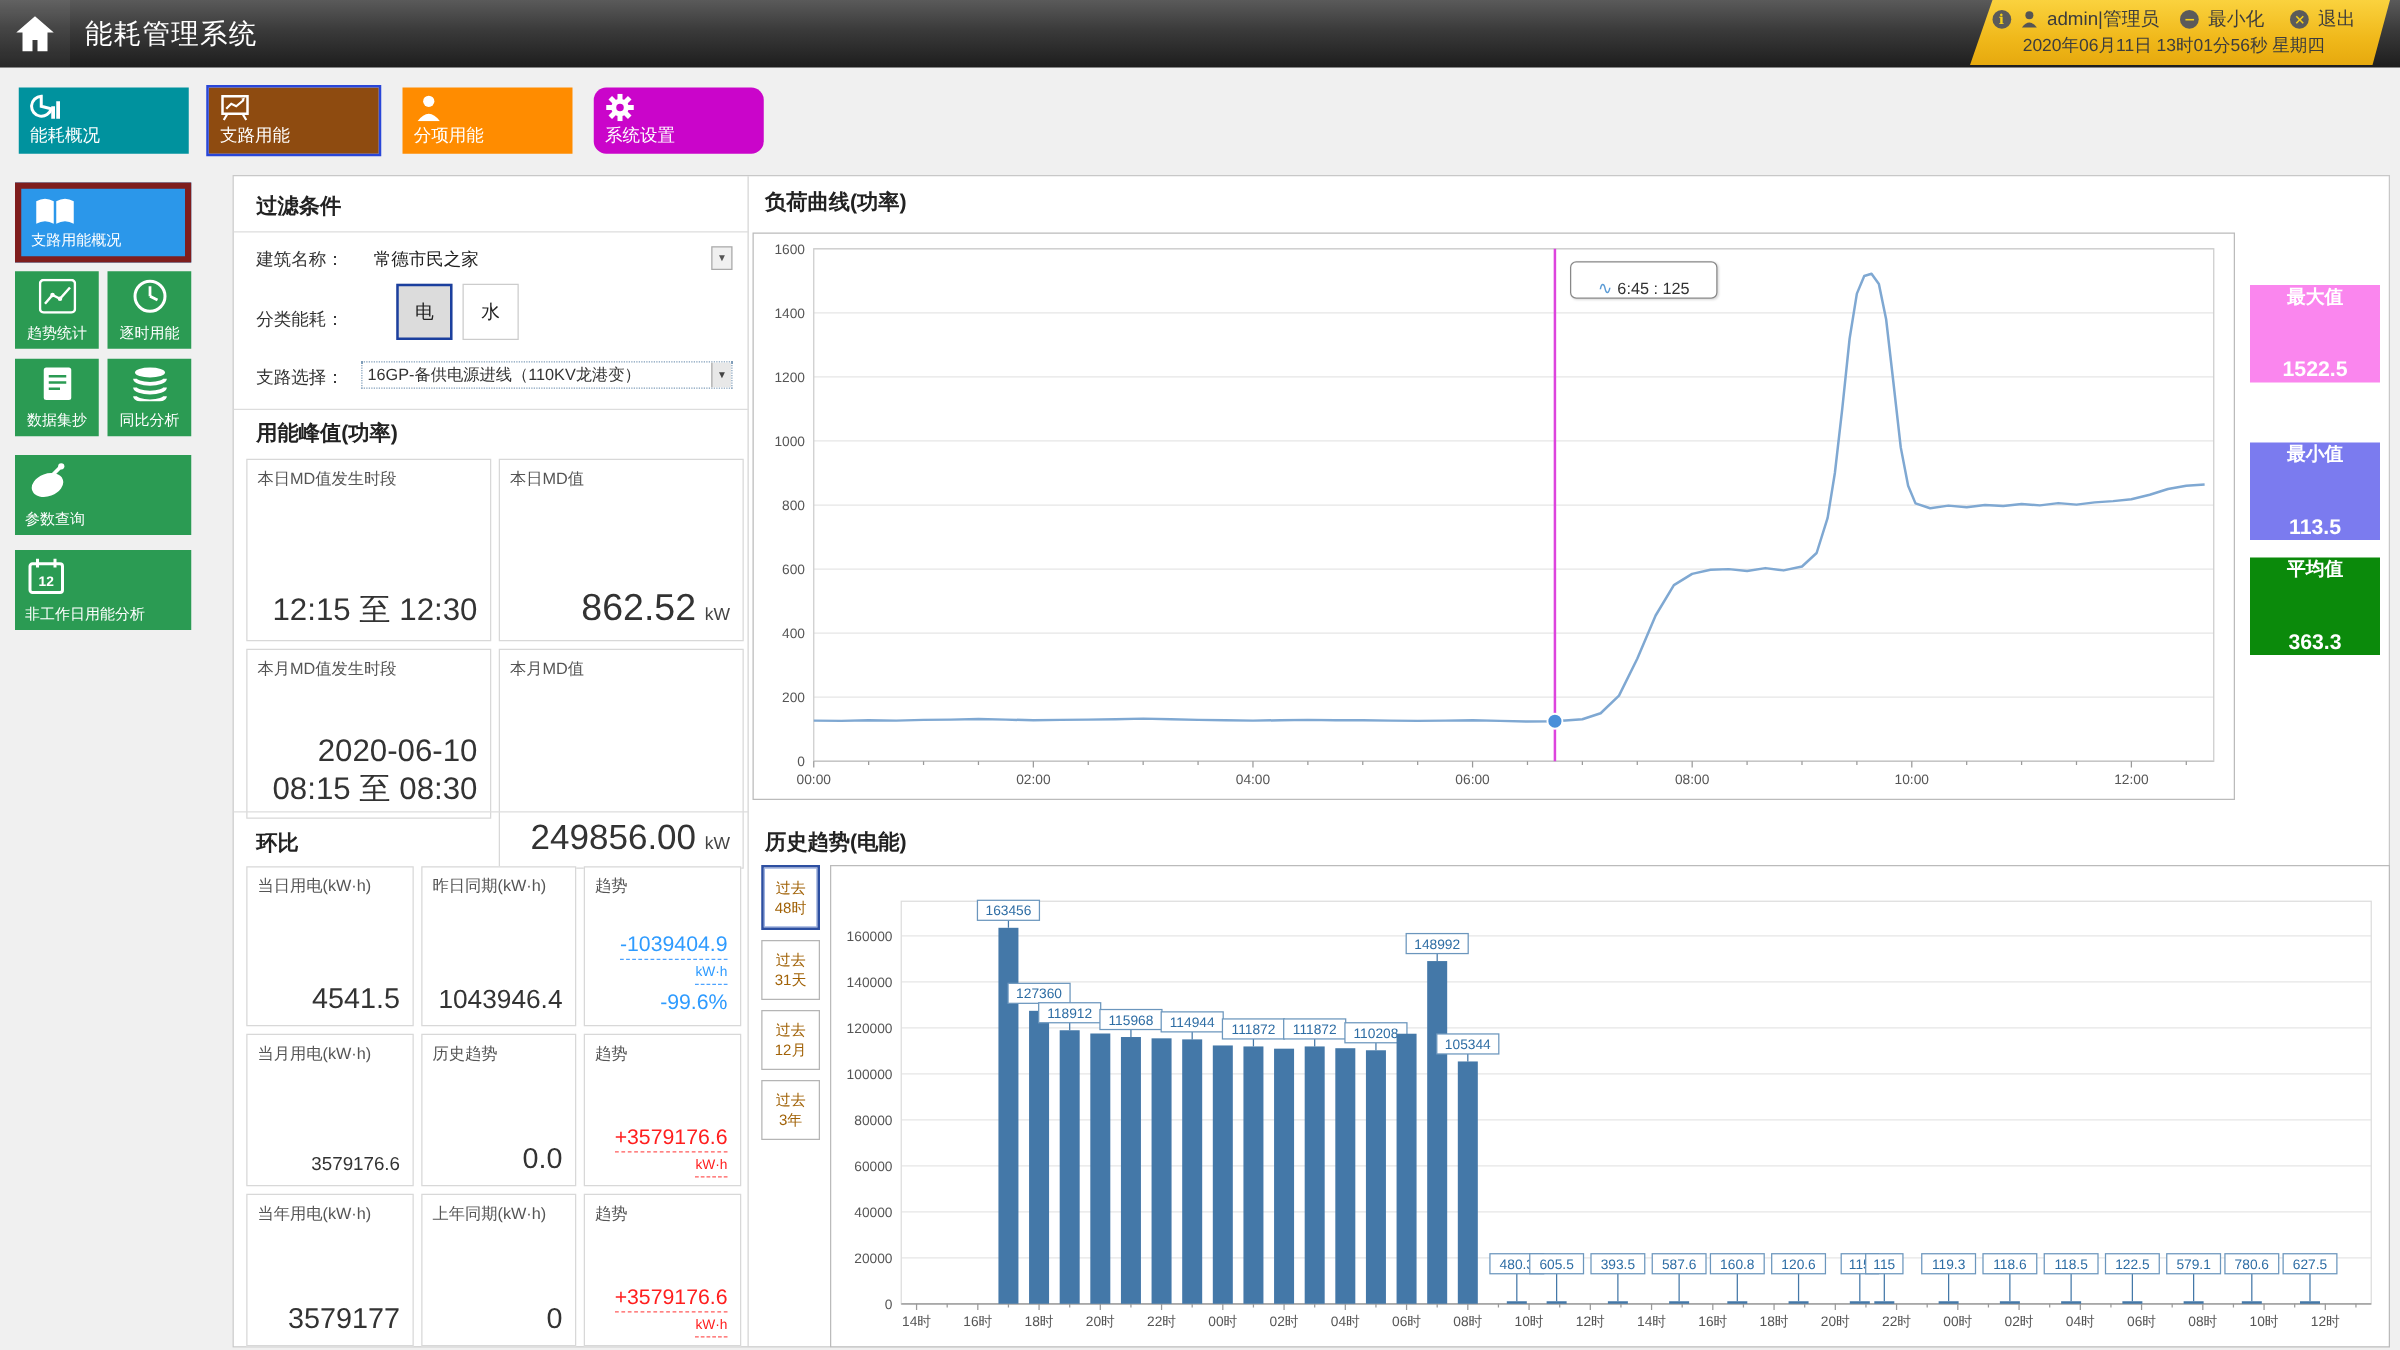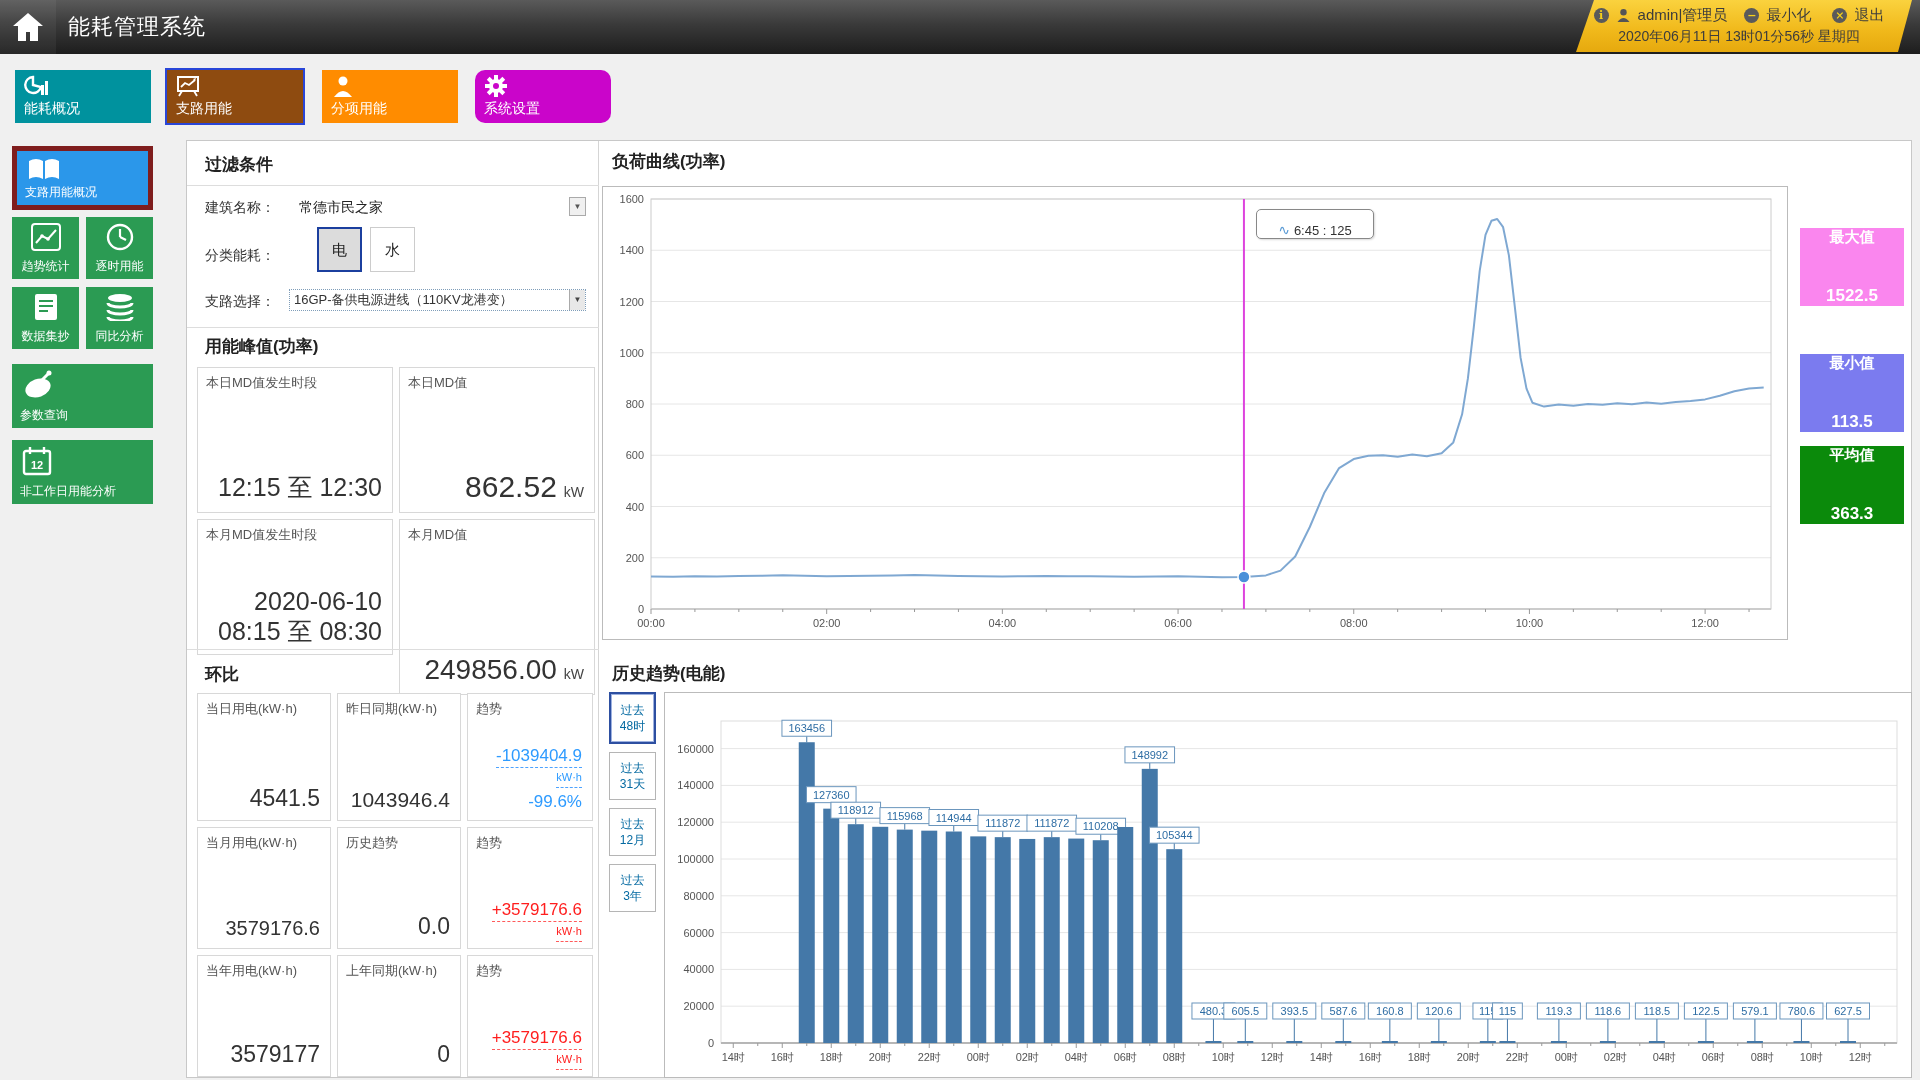--- a/index.html
+++ b/index.html
@@ -91,21 +91,21 @@
   #lc-tooltip .wave { color:#5b9bd5; font-size:14px; margin-right:4px; }
 
   .stat-card { position:absolute; left:1800px; width:104px; height:78px; color:#fff;
     display:flex; flex-direction:column; align-items:center; justify-content:space-between; font-weight:bold; }
   .stat-card .s-label { font-size:15px; } .stat-card .s-value { font-size:17px; margin-top:3px; }
   #stat-max { top:228px; background:#fa86ee; }
   #stat-min { top:354px; background:#7b7bef; }
   #stat-avg { top:446px; background:#0b8a0b; }
 
   .htab { position:absolute; left:609px; width:47px; height:48px; border:1px solid #b5b5b5; background:#fff;
-    font-size:12px; color:#0369a1; text-align:center; display:flex; flex-direction:column; justify-content:center;
+    font-size:12px; color:#a16207; text-align:center; display:flex; flex-direction:column; justify-content:center;
     cursor:pointer; line-height:16px; }
   .htab-sel { border:2px solid #2d4fa1; box-shadow:inset 0 0 0 1px #9db1e0; }
   #htab-0 { top:692px; height:52px; } #htab-1 { top:752px; } #htab-2 { top:808px; } #htab-3 { top:864px; }
 
   svg text { font-family:"Liberation Sans","DejaVu Sans",sans-serif; }
 </style>
 </head>
 <body>
 
 <div id="topbar">
@@ -289,21 +289,21 @@
     <div class="card" style="left:280px; top:552px; width:126px; height:128px;">
       <span class="c-label">趋势</span>
       <span class="c-value" style="font-size:17px;">
         <span class="trend-main t-down t-down-u"><span>-1039404.9</span>
           <span class="trend-unit">kW·h</span></span>
         <div class="trend-pct t-down">-99.6%</div>
       </span>
     </div>
     <div class="card" style="left:10px; top:686px; width:134px; height:122px;">
       <span class="c-label">当月用电(kW·h)</span>
-      <span class="c-value" style="font-size:20px;">3579176.6</span>
+      <span class="c-value" style="font-size:15px;">3579176.6</span>
     </div>
     <div class="card" style="left:150px; top:686px; width:124px; height:122px;">
       <span class="c-label">历史趋势</span>
       <span class="c-value" style="font-size:23px;">0.0</span>
     </div>
     <div class="card" style="left:280px; top:686px; width:126px; height:122px;">
       <span class="c-label">趋势</span>
       <span class="c-value" style="font-size:17px;">
         <span class="trend-main t-up t-up-u"><span>+3579176.6</span>
           <span class="trend-unit">kW·h</span></span>

